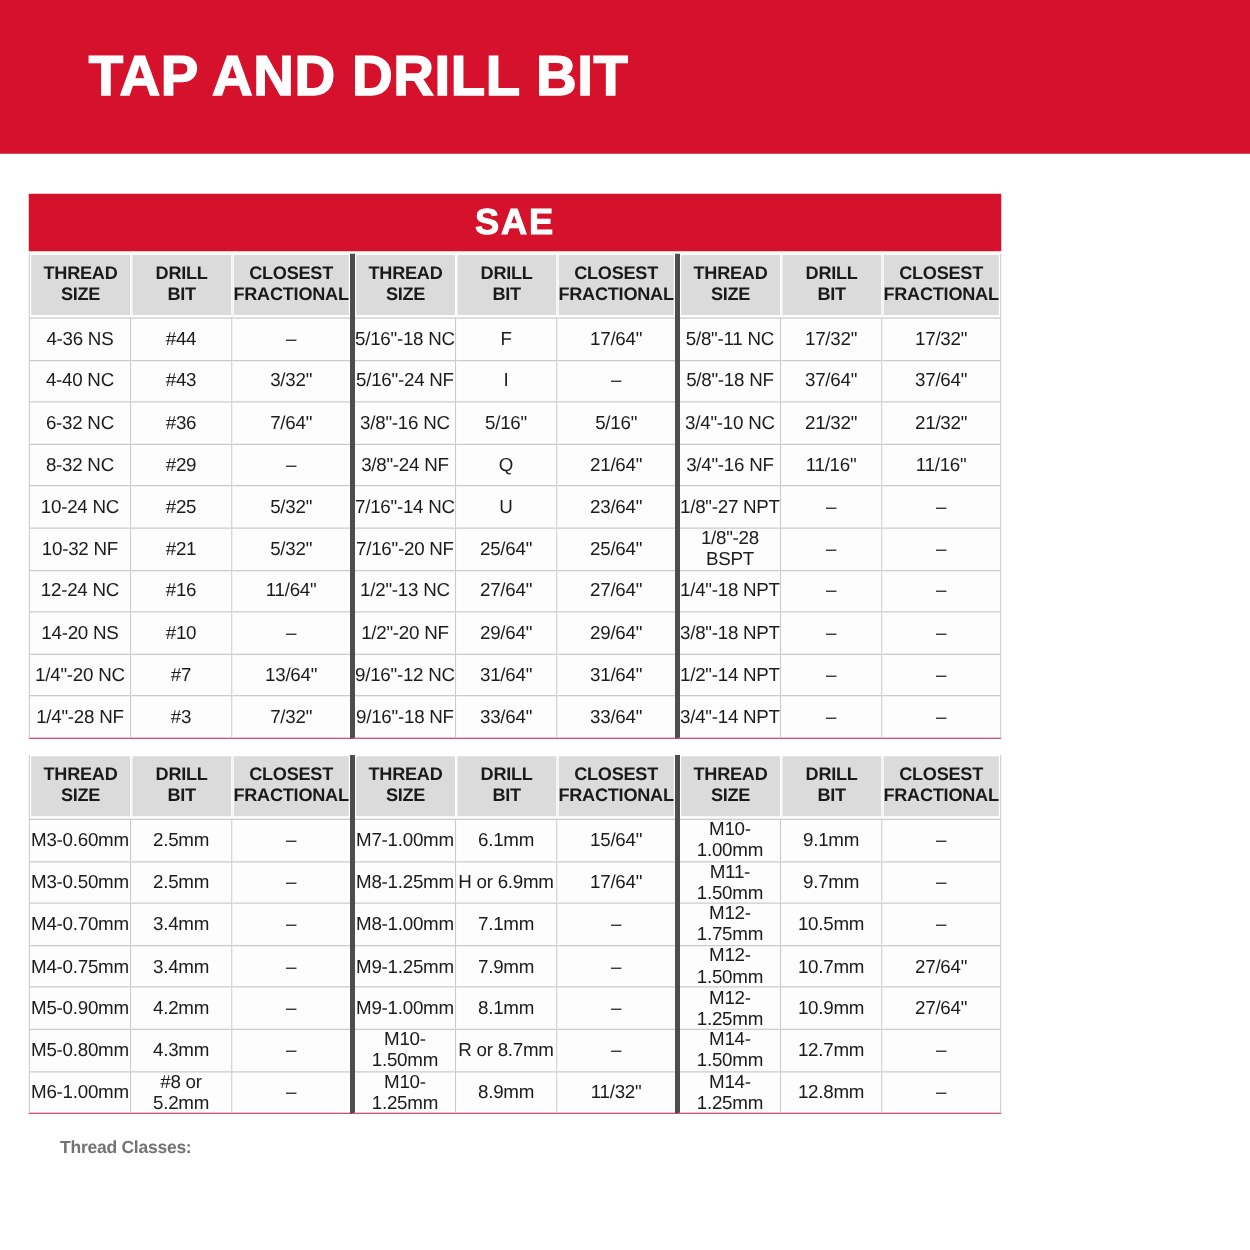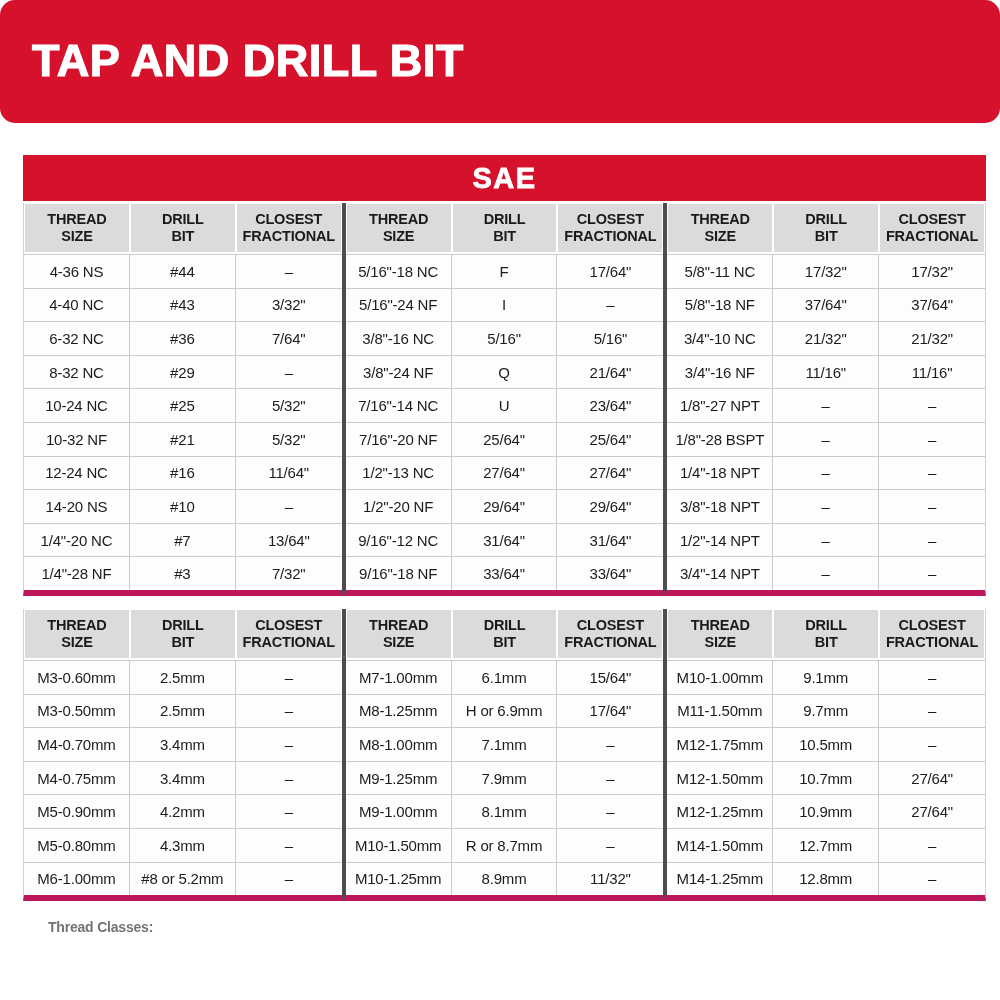--- a/index.html
+++ b/index.html
@@ -15,37 +15,36 @@
     color: #1a1a1a;
   }
 
   
   .banner {
     background: #d6112b;
     height: 123px;
     display: flex;
     flex-direction: column;
     justify-content: center;
-    padding-left: 32px;
+    padding-left: 71px;
     box-sizing: border-box;
-    border-radius: 15px;
   }
   .title-line {
     color: #ffffff;
     font-weight: bold;
     font-size: 45px;
     line-height: 1.12;
     letter-spacing: 0.5px;
     -webkit-text-stroke: 1.2px #ffffff;
   }
 
   
   .content {
     margin: 32px 27px 0 23px; 
-    width: 963px;
+    width: 778px;
   }
 
   .section-bar {
     height: 46px;
     display: flex;
     align-items: center;
     justify-content: center;
     margin-bottom: 2px;
   }
   .section-bar.sae    { background: #d6112b; }
@@ -62,21 +61,21 @@
 
   
   .table {
     display: flex;
     width: 100%;
   }
   .tgroup {
     flex: 1 1 0;
     display: grid;
     grid-template-columns: 1fr 1fr 1fr;
-    border-bottom: 6px solid #be185d;
+    border-bottom: 1px solid #be185d;
     box-sizing: border-box;
   }
   .tgroup:first-child { border-left: 1px solid #d2d2d2; }
   .tgroup:last-child  { border-right: 1px solid #d2d2d2; }
   .tgroup + .tgroup   { border-left: 4px solid #4d4d4d; }
 
   .th {
     background: #dbdbdb;
     box-sizing: border-box;
     height: 51px;

